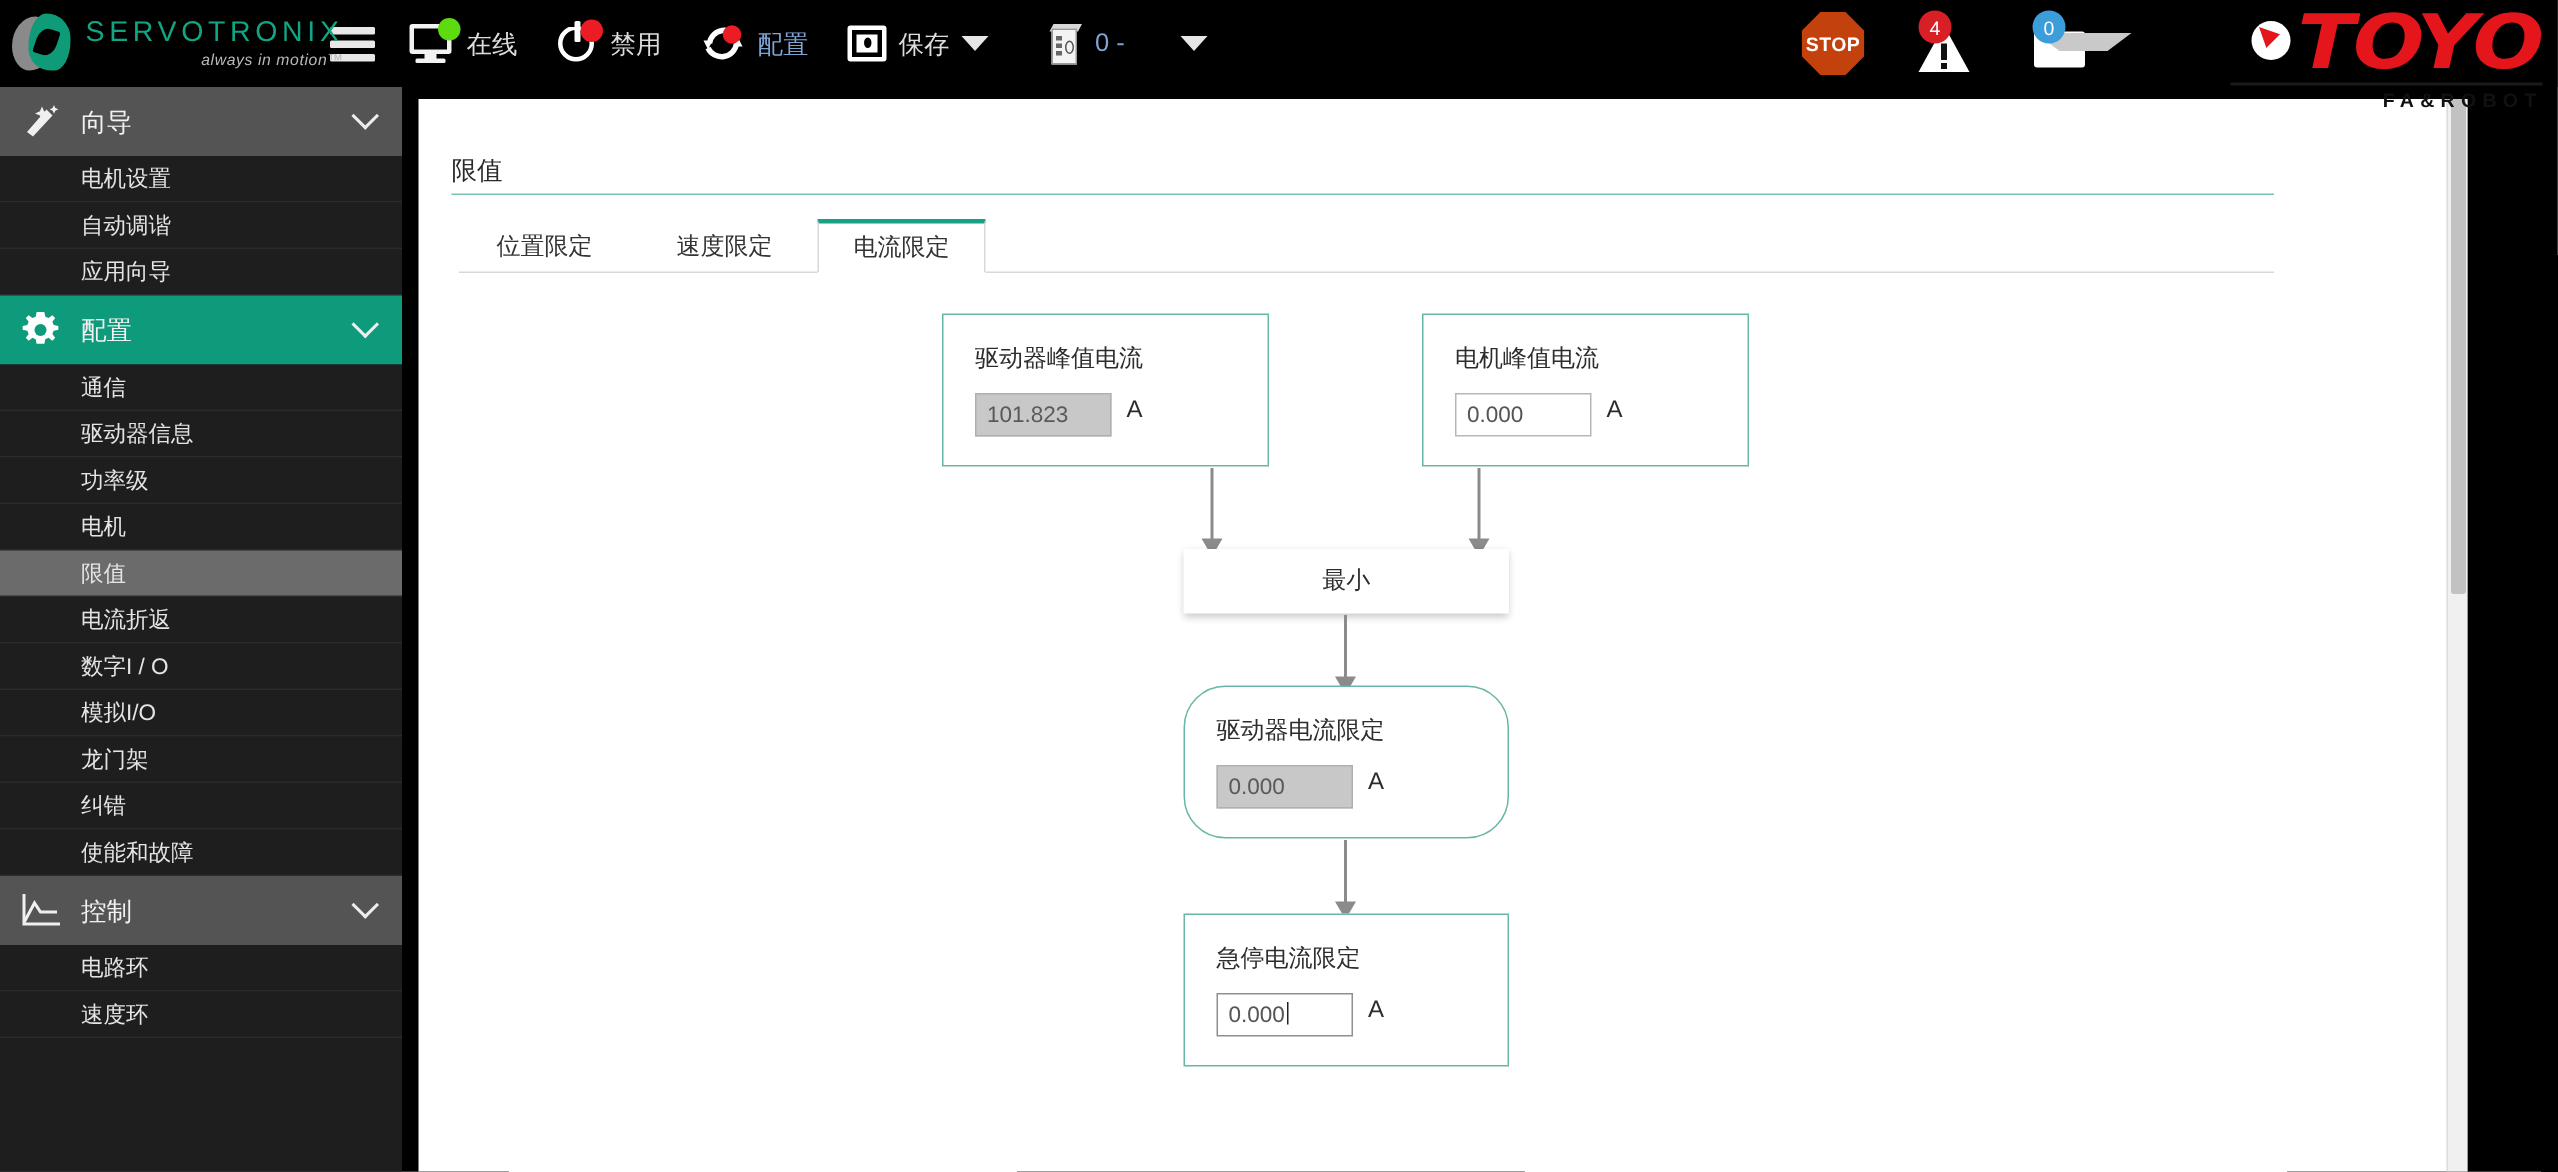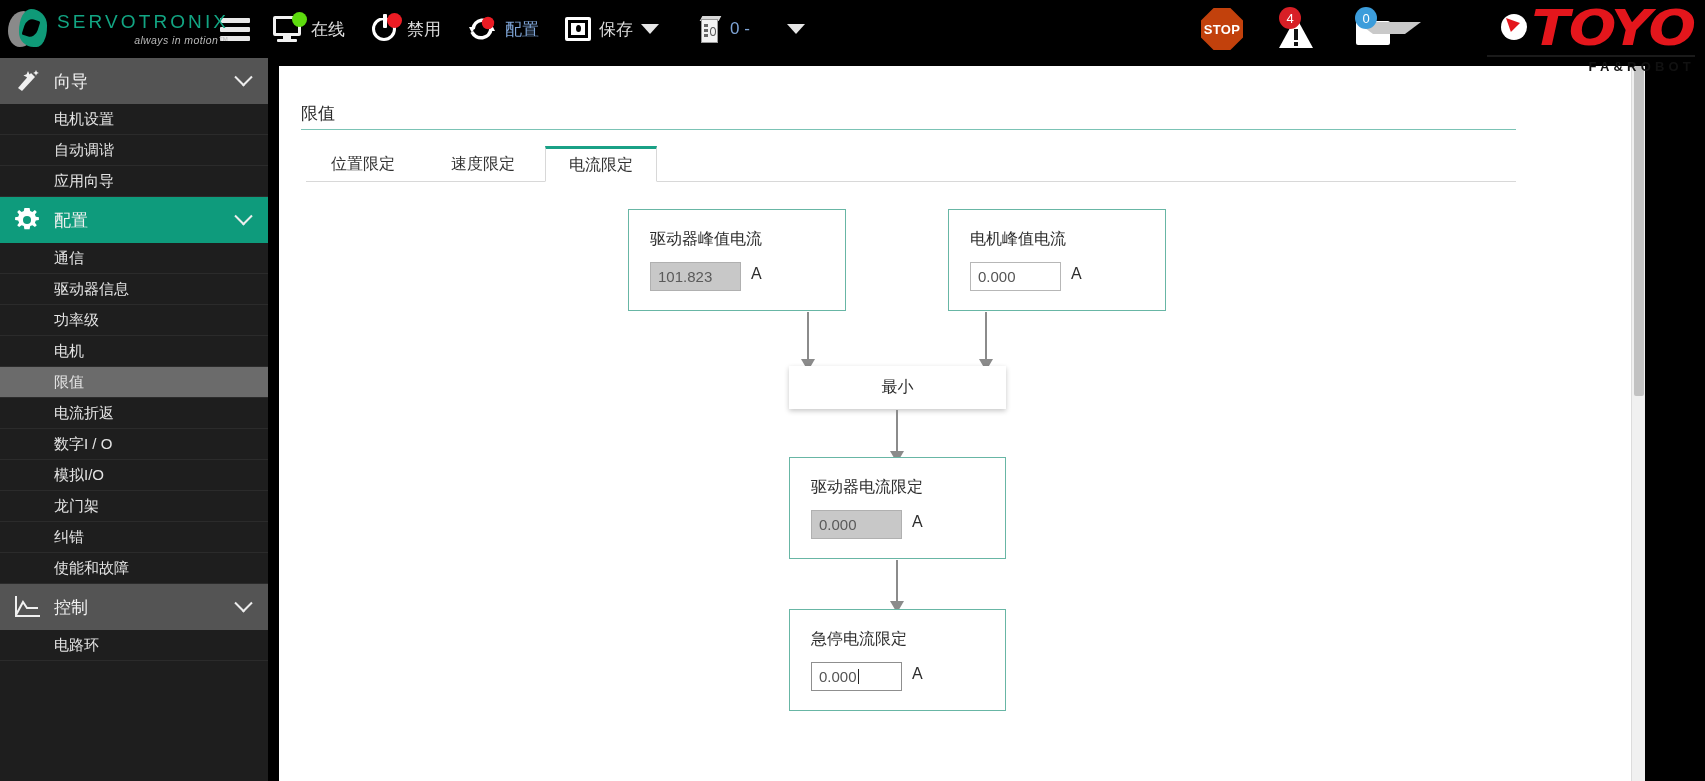--- a/index.html
+++ b/index.html
@@ -329,20 +329,21 @@
     <div class="nav-ico ctrl">
       <svg width="28" height="24" viewBox="0 0 28 24">
         <path d="M3 1 L3 21 L27 21" fill="none" stroke="#f0f0f0" stroke-width="2"></path>
         <path d="M3 20 L10 7 L14 13 L25 13" fill="none" stroke="#f0f0f0" stroke-width="2"></path>
       </svg>
     </div>
     <span class="ttl">控制</span>
     <div class="chev"></div>
   </div>
   <div class="nav-item">电路环</div>
+  <div class="nav-item">速度环</div>
 </div>
 
 <div class="content">
 
   <div class="page-title">限值</div>
   <div class="title-rule"></div>
 
   <div class="tabs">
     <div class="tab" style="left:0px;width:114px;">位置限定</div>
     <div class="tab" style="left:120px;width:114px;">速度限定</div>
@@ -363,21 +364,21 @@
       <div class="unit" style="left:122px;top:55px;">A</div>
     </div>
 
     <div class="arrow" style="left:528px;top:246px;height:48px;"></div>
     <div class="arrow" style="left:706px;top:246px;height:48px;"></div>
 
     <div class="minbox" style="left:510px;top:300px;width:217px;height:43px;">最小</div>
 
     <div class="arrow" style="left:617px;top:344px;height:42px;"></div>
 
-    <div class="fbox" style="left:510px;top:391px;width:217px;height:102px;">
+    <div class="fbox" style="left:510px;top:391px;width:217px;height:102px;border-radius:28px;">
       <div class="lab">驱动器电流限定</div>
       <div class="finput ro">0.000</div>
       <div class="unit" style="left:122px;top:55px;">A</div>
     </div>
 
     <div class="arrow" style="left:617px;top:494px;height:42px;"></div>
 
     <div class="fbox" style="left:510px;top:543px;width:217px;height:102px;">
       <div class="lab">急停电流限定</div>
       <div class="finput focused"><span>0.000</span><span class="caret-txt"></span></div>

